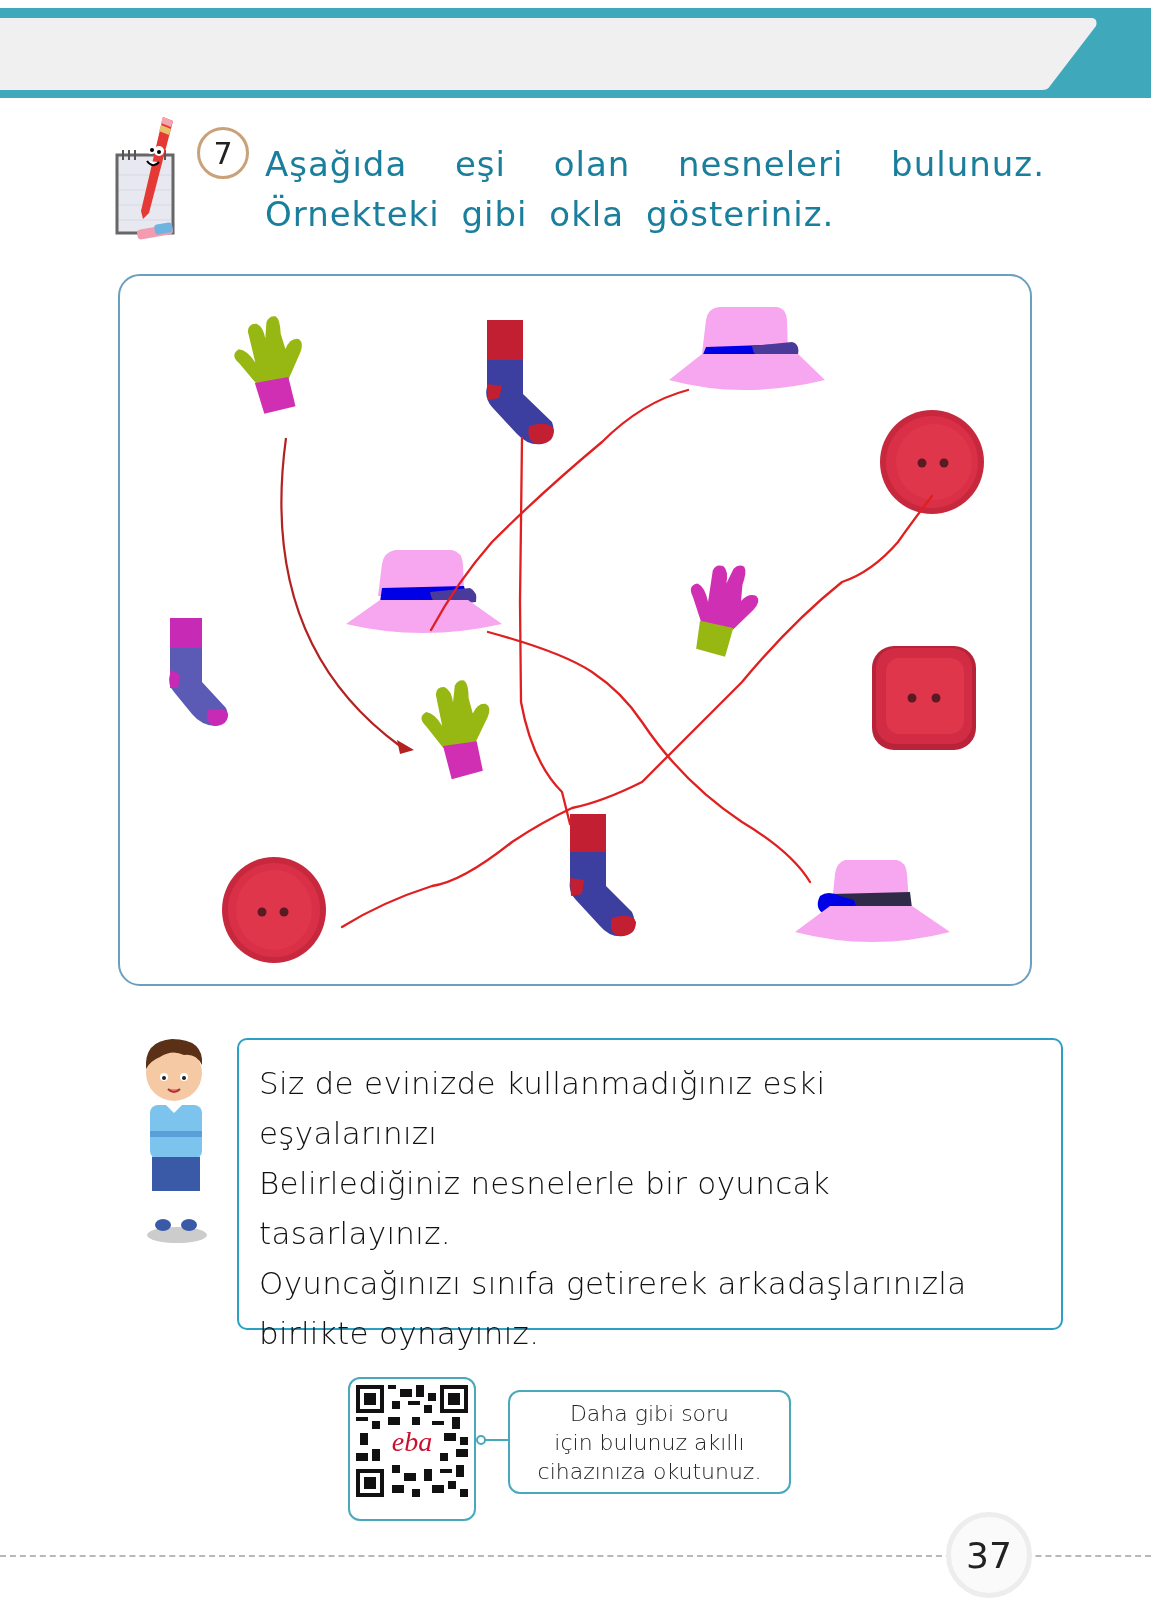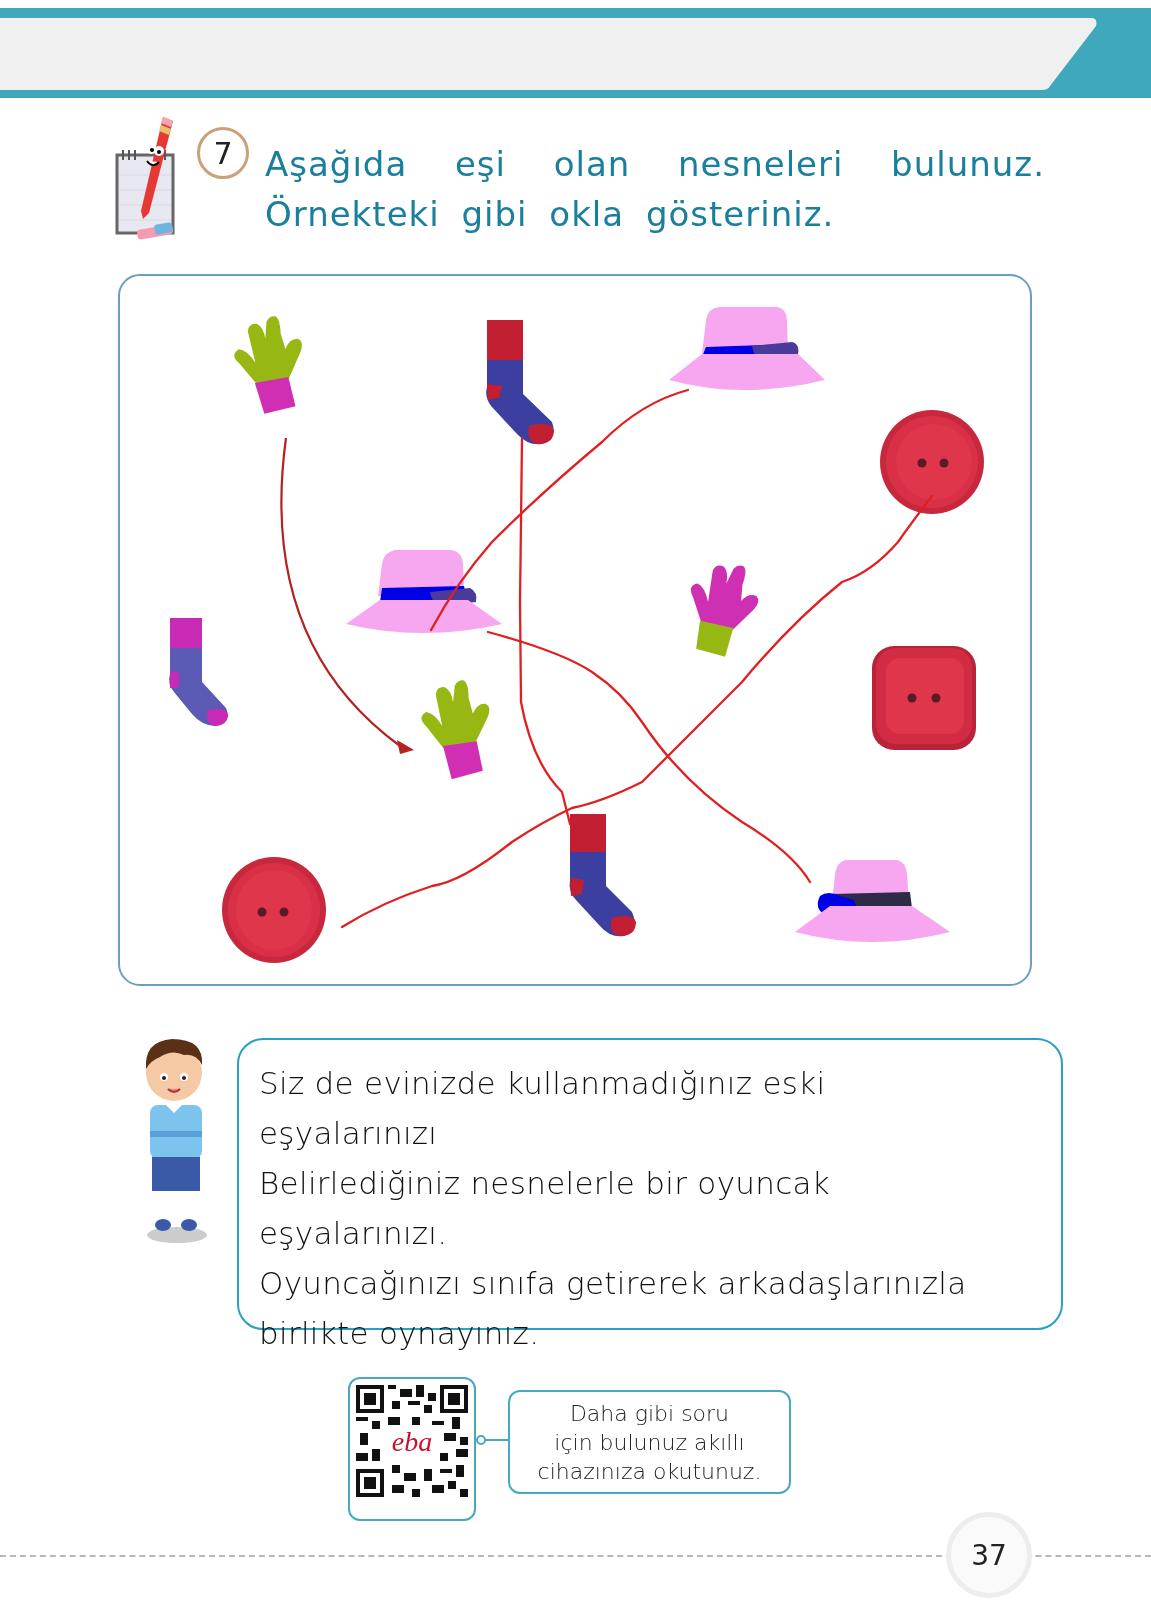--- a/index.html
+++ b/index.html
@@ -4,29 +4,29 @@
 <style>
   html,body{margin:0;padding:0;background:#fff;}
   body{width:1151px;height:1624px;position:relative;overflow:hidden;font-family:"DejaVu Sans","Liberation Sans",sans-serif;}
   .topband{position:absolute;left:0;top:0;width:1151px;height:105px;}
   .q-row{position:absolute;left:115px;top:115px;width:920px;height:130px;}
   .q-num{position:absolute;left:82px;top:12px;width:52px;height:52px;border-radius:50%;border:3px solid #c9a27a;background:#fff;box-sizing:border-box;font-size:30px;color:#222;display:flex;align-items:center;justify-content:center;}
   .q-text{position:absolute;left:150px;top:8px;width:780px;font-size:34px;line-height:50px;color:#1a7f9c;letter-spacing:1px;word-spacing:10px;text-align:justify;margin-top:16px;}
   .puzzle{position:absolute;left:118px;top:274px;width:914px;height:712px;border:2px solid #6a9fc0;border-radius:22px;box-sizing:border-box;background:#fff;}
   .puzzle svg{position:absolute;left:0;top:0;}
   .boy{position:absolute;left:132px;top:1035px;width:90px;height:210px;}
-  .info-box{position:absolute;left:237px;top:1038px;width:826px;height:292px;border:2.5px solid #2aa0c4;border-radius:26px;box-sizing:border-box;}
+  .info-box{position:absolute;left:237px;top:1038px;width:826px;height:292px;border:2.5px solid #2aa0c4;border-radius:10px;box-sizing:border-box;}
   .info-text{position:absolute;left:20px;top:18px;width:735px;font-size:31px;line-height:50px;color:#111;font-family:"DejaVu Sans",sans-serif;font-weight:300;letter-spacing:0.3px;}
   .qr{position:absolute;left:348px;top:1377px;width:128px;height:144px;border:2.5px solid #48a9bd;border-radius:12px;box-sizing:border-box;background:#fff;}
   .qr svg{position:absolute;left:6px;top:6px;}
   .connector{position:absolute;left:476px;top:1433px;width:32px;height:14px;}
   .qr-note{position:absolute;left:508px;top:1390px;width:283px;height:104px;border:2.5px solid #48a9bd;border-radius:12px;box-sizing:border-box;display:flex;align-items:center;justify-content:center;}
   .qr-note span{font-size:22px;line-height:29px;color:#222;text-align:center;font-weight:300;}
   .footer-line{position:absolute;left:0;top:1555px;width:1151px;height:0;border-top:2px dashed #b8b8b8;}
-  .page-num{position:absolute;left:946px;top:1512px;width:86px;height:86px;border-radius:50%;background:#fafafa;border:5px solid #ededed;box-sizing:border-box;display:flex;align-items:center;justify-content:center;font-size:28px;color:#222;}
+  .page-num{position:absolute;left:946px;top:1512px;width:86px;height:86px;border-radius:50%;background:#fafafa;border:5px solid #ededed;box-sizing:border-box;display:flex;align-items:center;justify-content:center;font-size:36px;color:#222;}
 </style>
 </head>
 <body>
 
 <div class="topband">
   <svg width="1151" height="105" viewBox="0 0 1151 105">
     <rect x="0" y="8" width="1151" height="90" fill="#3fa8bb"></rect>
     <path d="M0,18 L1092,18 Q1098,19 1096,26 L1050,86 Q1048,90 1042,90 L0,90 Z" fill="#f0f0f0"></path>
   </svg>
 </div>
@@ -180,21 +180,21 @@
   <rect x="20" y="122" width="48" height="34" fill="#3a5aa8"></rect>
   <rect x="26" y="156" width="10" height="30" fill="#fff"></rect>
   <rect x="52" y="156" width="10" height="30" fill="#fff"></rect>
   <ellipse cx="31" cy="190" rx="8" ry="6" fill="#3a5aa8"></ellipse>
   <ellipse cx="57" cy="190" rx="8" ry="6" fill="#3a5aa8"></ellipse>
 </svg>
 
 <div class="info-box">
   <div class="info-text">
     <div>Siz de evinizde kullanmadığınız eski eşyalarınızı</div>
-    <div>Belirlediğiniz nesnelerle bir oyuncak eşyalarınızı.</div>
+    <div>Belirlediğiniz nesnelerle bir oyuncak tasarlayınız.</div>
     <div>Oyuncağınızı sınıfa getirerek arkadaşlarınızla</div>
     <div>birlikte oynayınız.</div>
   </div>
 </div>
 
 <div class="qr">
   <svg width="112" height="112" viewBox="0 0 28 28" shape-rendering="crispEdges">
     <rect width="28" height="28" fill="#fff"></rect>
     <g fill="#111">
       <rect x="0" y="0" width="7" height="7"></rect>

